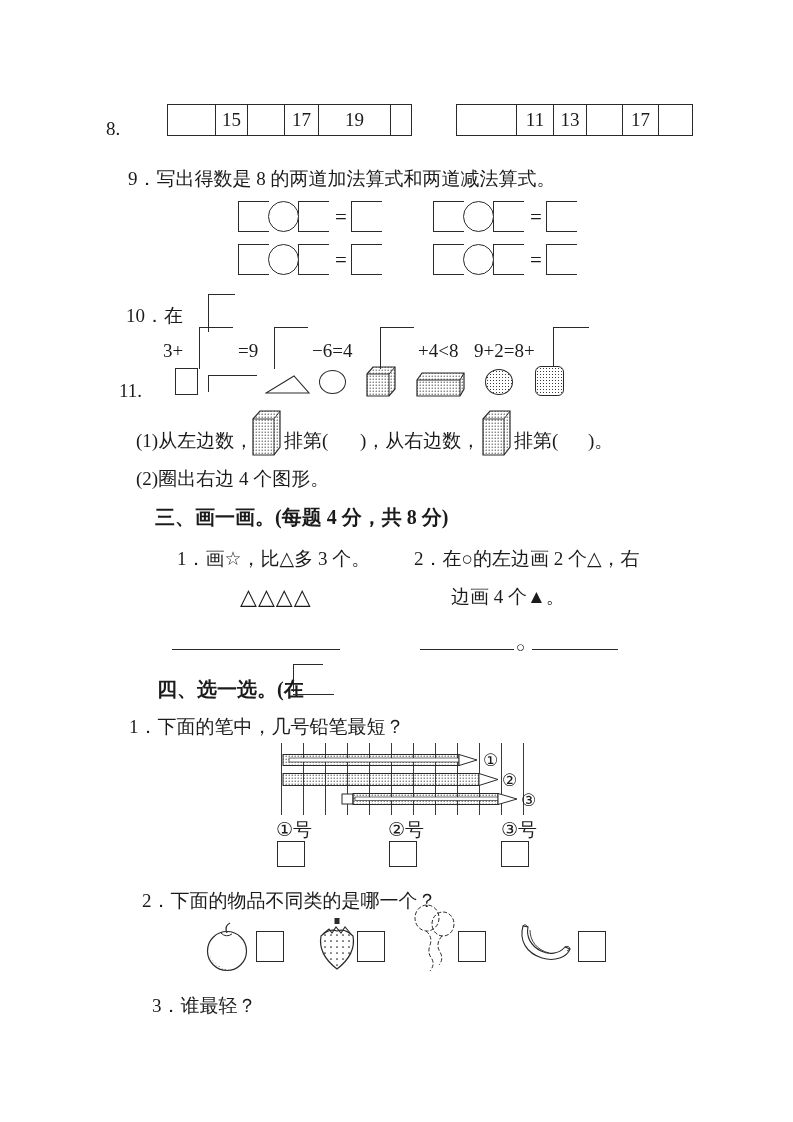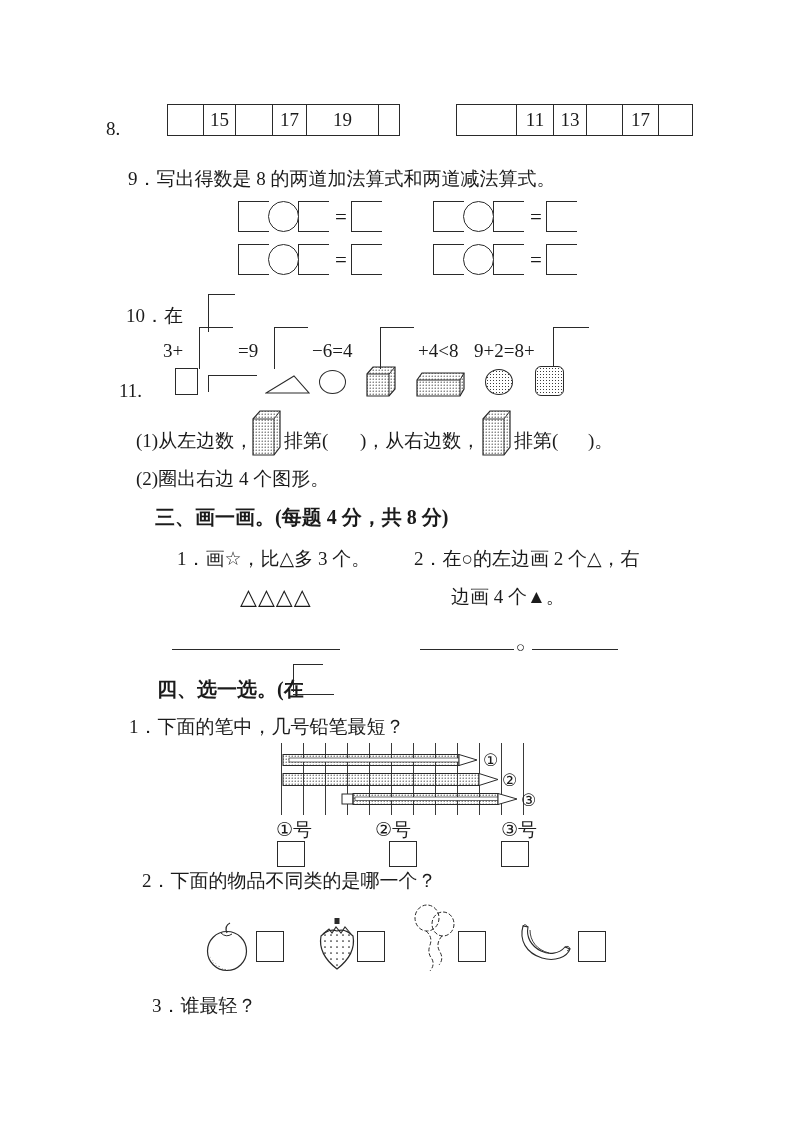--- a/index.html
+++ b/index.html
@@ -41,21 +41,21 @@
         <circle cx="1.2" cy="1.2" r="0.62" fill="#333"></circle>
       </pattern>
       <pattern id="seeds" width="6" height="6" patternUnits="userSpaceOnUse">
         <circle cx="2" cy="2" r="0.85" fill="#222"></circle>
       </pattern>
     </defs>
   </svg>
 
   <span class="t" style="left:106px;top:116px;">8.</span>
 
-  <div class="cells" style="left:167px;top:104px;">
+  <div class="cells" style="left:167px;top:104px;padding-left:12px;">
     <div class="c" style="width:35px;"></div>
     <div class="c" style="width:32px;">15</div>
     <div class="c" style="width:37px;"></div>
     <div class="c" style="width:34px;">17</div>
     <div class="c" style="width:72px;">19</div>
     <div class="c" style="width:21px;"></div>
   </div>
 
   <div class="cells" style="left:456px;top:104px;">
     <div class="c" style="width:34px;"></div>
@@ -186,28 +186,28 @@
 
   <svg class="abs" style="left:341px;top:791px;" width="178" height="16">
     <rect x="1" y="3" width="11" height="10" fill="#fff" stroke="#2a2a2a" stroke-width="1"></rect>
     <rect x="12" y="2.5" width="145" height="11" fill="url(#stip)" stroke="#2a2a2a" stroke-width="1"></rect>
     <rect x="14" y="6" width="143" height="3.5" fill="#fff" stroke="#2a2a2a" stroke-width="0.7"></rect>
     <polygon points="157,2.5 176,8 157,13.5" fill="#fff" stroke="#2a2a2a" stroke-width="1"></polygon>
   </svg>
   <span class="t small" style="left:521px;top:788px;">③</span>
 
   <span class="t" style="left:276px;top:817px;">①号</span>
-  <span class="t" style="left:375px;top:817px;">②号</span>
+  <span class="t" style="left:388px;top:817px;">②号</span>
   <span class="t" style="left:501px;top:817px;">③号</span>
 
   <div class="sq" style="left:277px;top:841px;width:28px;height:26px;"></div>
   <div class="sq" style="left:389px;top:841px;width:28px;height:26px;"></div>
   <div class="sq" style="left:501px;top:841px;width:28px;height:26px;"></div>
 
-  <span class="t" style="left:142px;top:868px;">2．下面的物品不同类的是哪一个？</span>
+  <span class="t" style="left:142px;top:888px;">2．下面的物品不同类的是哪一个？</span>
 
   <svg class="abs" style="left:203px;top:920px;" width="48" height="52">
     <circle cx="24" cy="31" r="19.5" fill="#fff" stroke="#2a2a2a" stroke-width="1.2"></circle>
     <path d="M7,36 A19.5,19.5 0 0 0 29,50 A26,26 0 0 1 7,36 Z" fill="url(#stip)" stroke="none"></path>
     <path d="M18,13 q5,5 11,1" fill="none" stroke="#2a2a2a" stroke-width="1"></path>
     <path d="M24,13 q-3,-7 3,-10" fill="none" stroke="#2a2a2a" stroke-width="1.2"></path>
   </svg>
   <div class="sq" style="left:256px;top:931px;width:28px;height:31px;"></div>
 
   <svg class="abs" style="left:317px;top:915px;" width="40" height="56">

